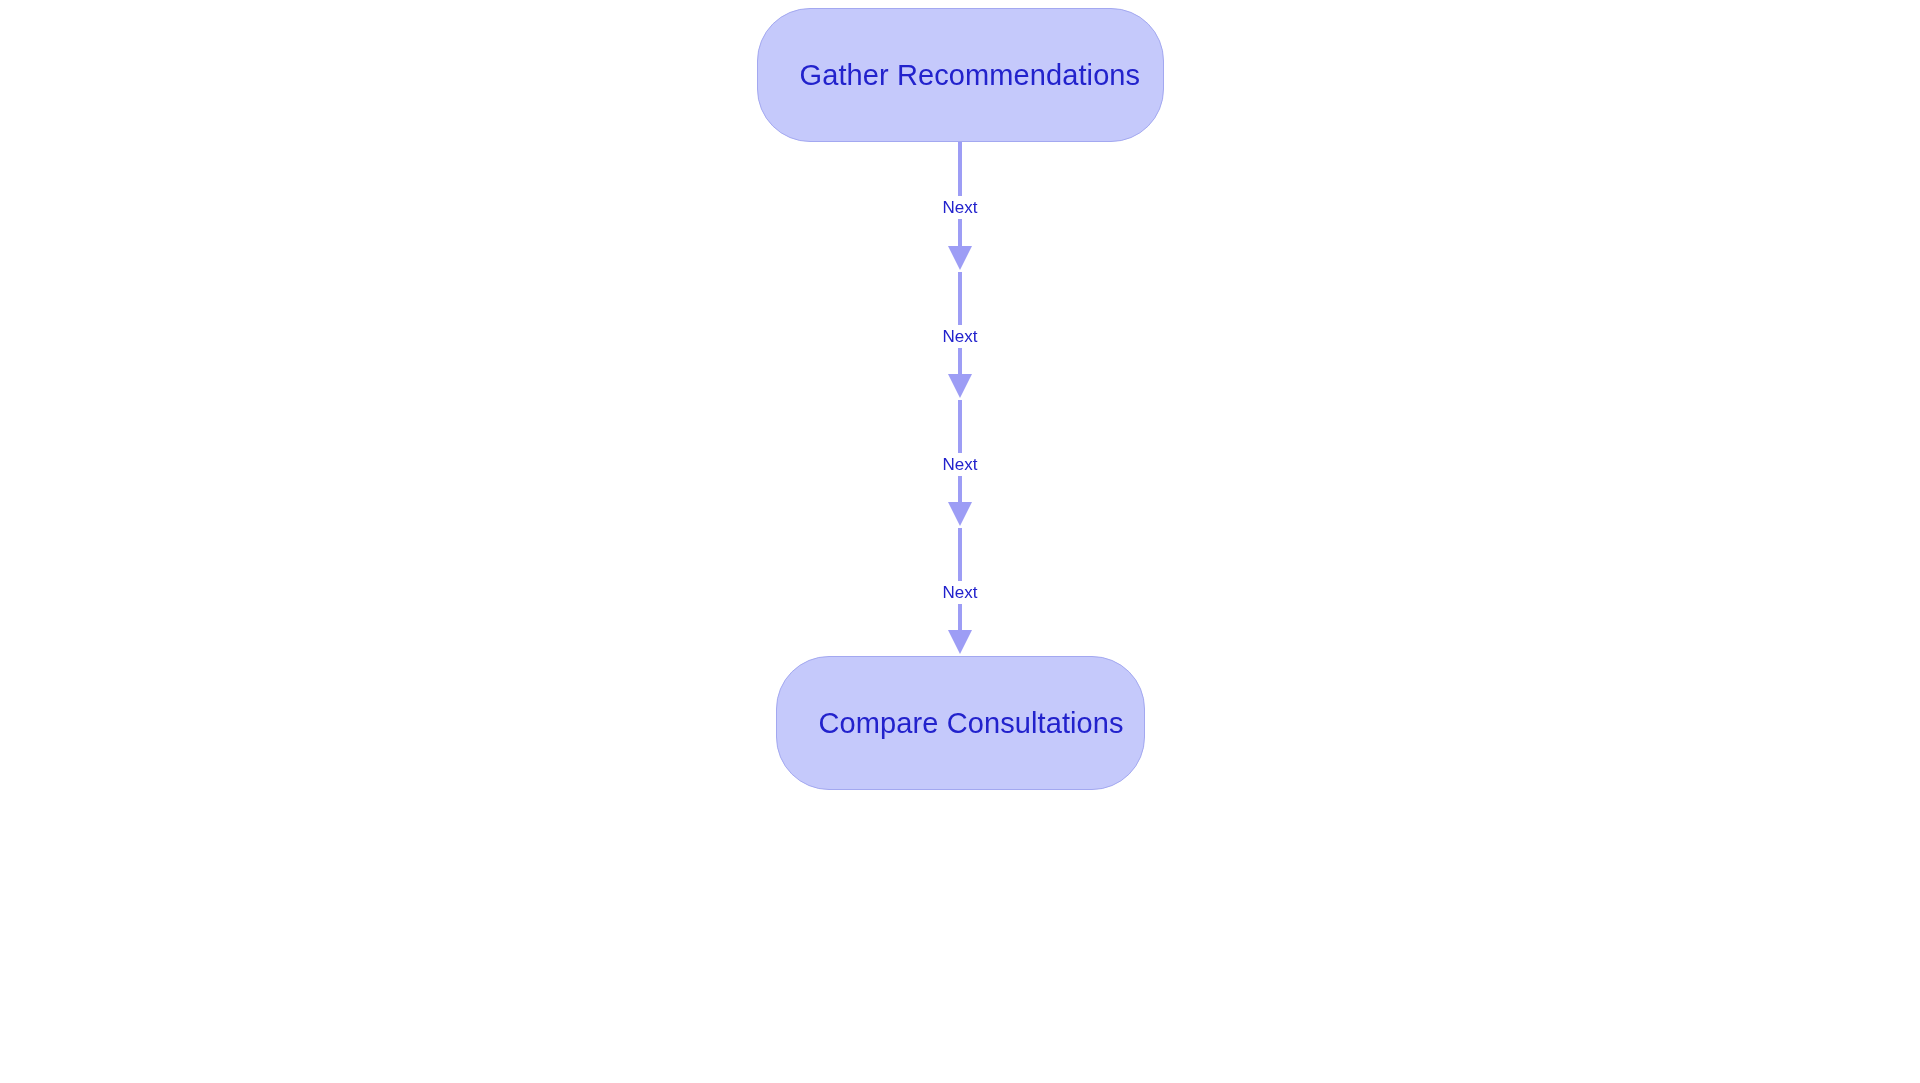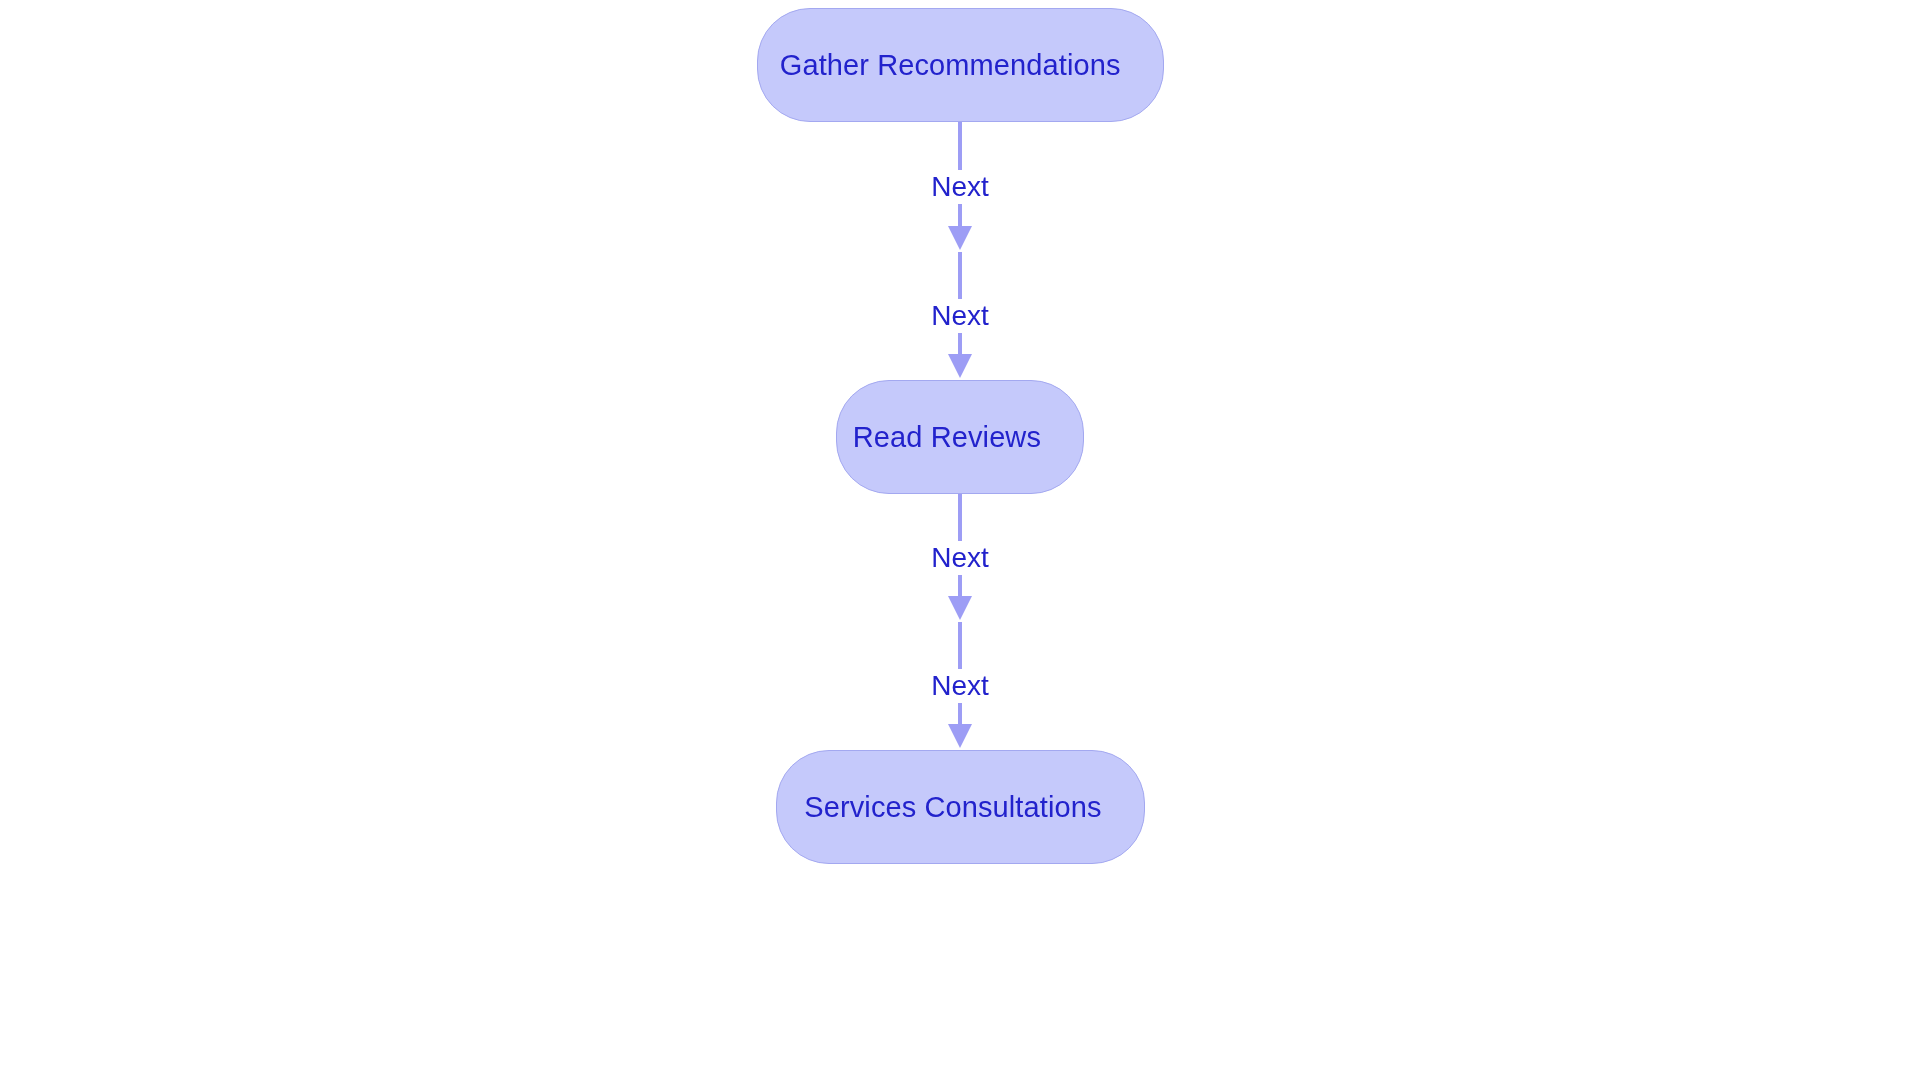--- a/index.html
+++ b/index.html
@@ -30,27 +30,27 @@
     height: 1083px;
     display: flex;
     flex-direction: column;
     align-items: center;
     justify-content: flex-start;
   }
 
   
   .flow-node {
     position: relative;
-    height: 114px;
+    height: 134px;
     border-radius: 53px;
     background: #c5c9fb;
     border: 1.6px solid #a3a8f0;
     display: flex;
     align-items: center;
-    justify-content: flex-end;
+    justify-content: flex-start;
     padding: 8px 42px;
     flex: 0 0 auto;
   }
   .flow-node-label {
     color: #2222cc;
     font-size: 29px;
     line-height: 1;
     font-weight: 400;
     letter-spacing: 0.1px;
     white-space: nowrap;
@@ -71,21 +71,21 @@
     left: 50%;
     top: 0;
     transform: translateX(-50%);
     display: block;
     overflow: visible;
   }
   .connector-label {
     position: relative;
     z-index: 2;
     color: #2222cc;
-    font-size: 28px;
+    font-size: 17px;
     line-height: 1;
     background: #ffffff;
     padding: 3px 7px;
     white-space: nowrap;
     font-family: "Liberation Sans", "DejaVu Sans", sans-serif;
   }
 </style>
 </head>
 <body>
 
@@ -106,39 +106,36 @@
 
 
     <div class="flow-connector" style="height:128px;">
       <svg class="connector-svg" width="60" height="128" viewBox="0 0 60 128" aria-hidden="true">
         <line x1="30" y1="0" x2="30" y2="110" stroke="#9d9df5" stroke-width="4"></line>
         <polygon points="30,126 18,102 42,102" fill="#9d9df5"></polygon>
       </svg>
       <span class="connector-label">Next</span>
     </div>
 
-    <div class="flow-node" style="width:248px;">
-      <span class="flow-node-label">Read Reviews</span>
-    </div>
 
     <div class="flow-connector" style="height:128px;">
       <svg class="connector-svg" width="60" height="128" viewBox="0 0 60 128" aria-hidden="true">
         <line x1="30" y1="0" x2="30" y2="110" stroke="#9d9df5" stroke-width="4"></line>
         <polygon points="30,126 18,102 42,102" fill="#9d9df5"></polygon>
       </svg>
       <span class="connector-label">Next</span>
     </div>
 
 
     <div class="flow-connector" style="height:128px;">
       <svg class="connector-svg" width="60" height="128" viewBox="0 0 60 128" aria-hidden="true">
         <line x1="30" y1="0" x2="30" y2="110" stroke="#9d9df5" stroke-width="4"></line>
         <polygon points="30,126 18,102 42,102" fill="#9d9df5"></polygon>
       </svg>
       <span class="connector-label">Next</span>
     </div>
 
     <div class="flow-node" style="width:369px;">
-      <span class="flow-node-label">Services Consultations</span>
+      <span class="flow-node-label">Compare Consultations</span>
     </div>
 
   </div>
 </div>
 
 </body></html>

